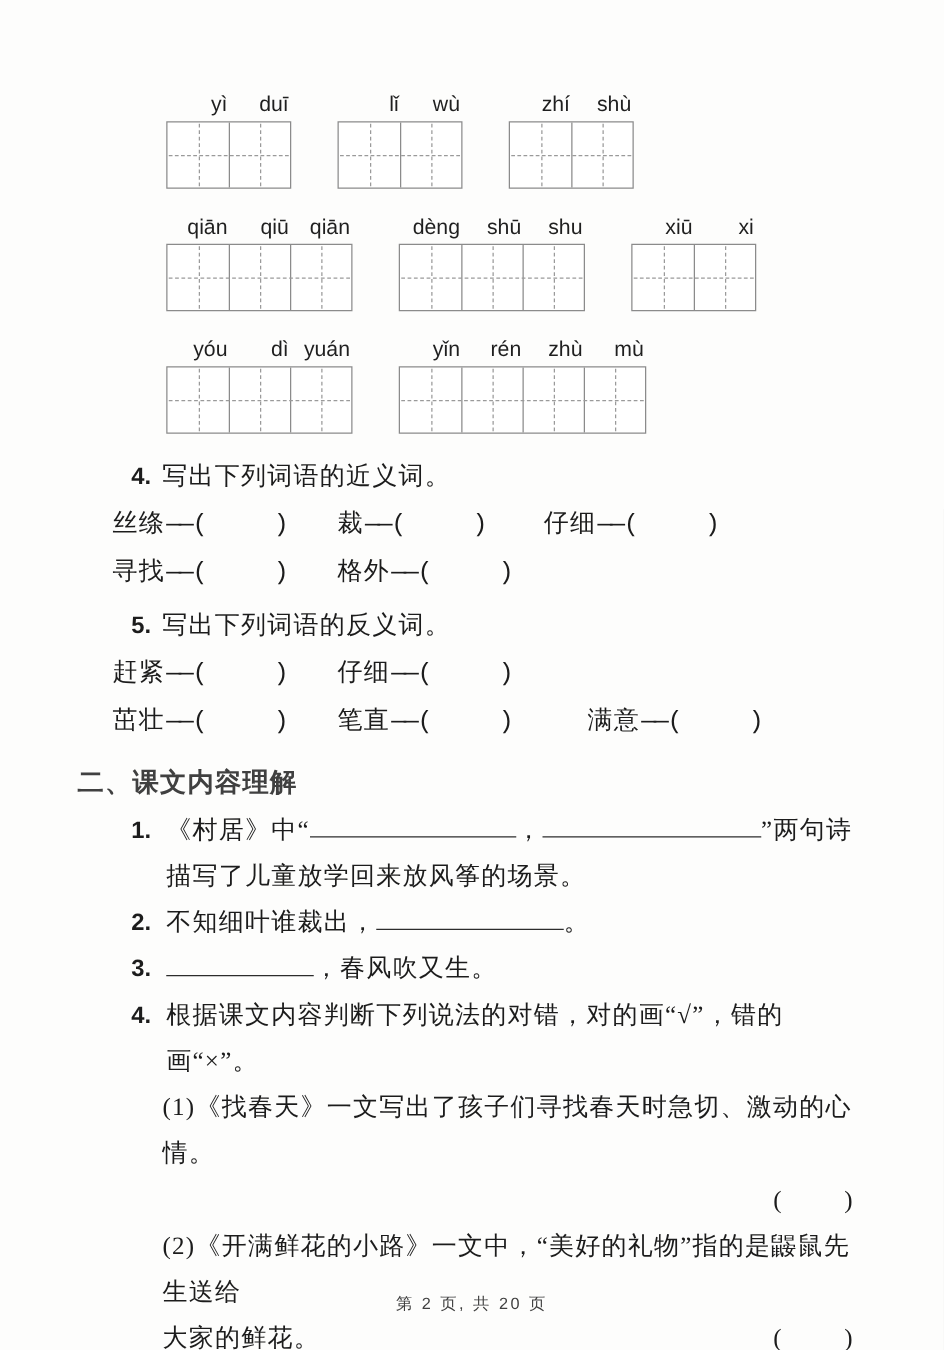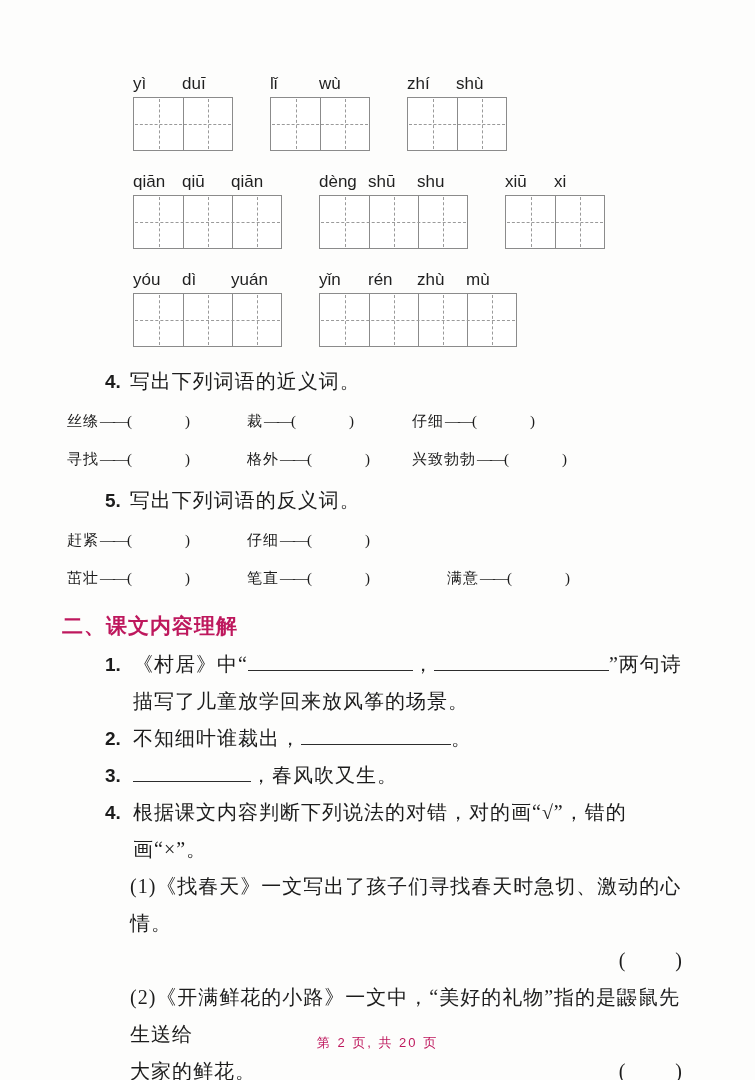--- a/index.html
+++ b/index.html
@@ -5,64 +5,64 @@
   * { box-sizing: border-box; margin: 0; padding: 0; }
   html, body { background: #f4f4f4; }
   body { width: 755px; height: 1080px; margin: 0 auto; font-family: "Liberation Serif", serif; color: #1c1c1c; }
   .page { width: 755px; height: 1080px; background: #fdfdfc; overflow: hidden; position: relative; }
 
   
   .pinyin-block { padding-top: 74px; }
   .prow-line { display: flex; gap: 37px; margin-left: 133px; margin-bottom: 21px; }
   .pgroup { display: inline-block; }
   .psyls { display: flex; }
-  .psyl { width: 49px; text-align: left; font-family: "Liberation Sans", sans-serif;
+  .psyl { width: 49px; text-align: right; font-family: "Liberation Sans", sans-serif;
           font-size: 17px; color: #1f1f1f; padding-bottom: 3px; }
   .cells { display: flex; border: 1px solid #8b8b8b; position: relative; background: #fff; }
   .cells::after { content: ""; position: absolute; left: 1px; right: 1px; top: 50%;
                   border-top: 1px dashed #9a9a9a; }
   .cell { width: 49px; height: 52px; position: relative; border-left: 1px solid #8b8b8b; }
   .cell:first-child { border-left: none; }
   .cell::before { content: ""; position: absolute; left: 50%; top: 1px; bottom: 1px;
                   border-left: 1px dashed #9a9a9a; }
 
   
   .qline { margin: 16px 0 0 105px; font-size: 20px; line-height: 26px; }
   .qnum { font-family: "Liberation Sans", sans-serif; font-weight: bold; font-size: 19px;
           margin-right: 9px; }
   .qprompt { letter-spacing: 1px; }
 
   
-  .wordrow { margin-left: 67px; margin-top: 14px; display: grid; font-size: 15px;
-             line-height: 24px; }
+  .wordrow { margin-left: 90px; margin-top: 14px; display: grid; font-size: 20px;
+             line-height: 24px; font-family: Liberation Mono, monospace; }
   .grid-syn { grid-template-columns: 180px 165px auto; }
   .grid-ant { grid-template-columns: 180px 200px auto; }
   .witem { white-space: nowrap; letter-spacing: 1px; }
   .wdash { letter-spacing: -2px; margin: 0 1px; }
   .wgap { display: inline-block; width: 52px; }
 
   
   .sec-title { font-family: "Liberation Sans", sans-serif; font-weight: bold; font-size: 21px;
-               color: #be185d; margin: 22px 0 6px 62px; letter-spacing: 1px; }
+               color: #404040; margin: 22px 0 6px 62px; letter-spacing: 1px; }
   .s2item { display: flex; margin: 0 73px 0 105px; font-size: 20px; line-height: 37px; }
   .qnum2 { font-family: "Liberation Sans", sans-serif; font-weight: bold; font-size: 19px;
            width: 28px; flex: none; line-height: 37px; }
   .qbody { flex: 1; letter-spacing: 1px; }
   .blank { display: inline-block; border-bottom: 1px solid #2c2c2c; height: 3px;
            vertical-align: baseline; }
   .bw165 { width: 165px; } .bw175 { width: 175px; } .bw150 { width: 150px; } .bw120 { width: 118px; }
   .subs { margin: 0 73px 0 130px; font-size: 20px; line-height: 37px; letter-spacing: 1px; }
   .flexline { display: flex; justify-content: space-between; }
   .ansline { text-align: right; }
   .ansgroup { white-space: nowrap; letter-spacing: 0; }
   .agap { display: inline-block; width: 50px; }
 
   
   .footer { position: absolute; left: 0; right: 0; bottom: 28px; text-align: center;
-            font-family: "Liberation Sans", sans-serif; font-size: 13px; color: #be185d;
+            font-family: "Liberation Sans", sans-serif; font-size: 13px; color: #404040;
             letter-spacing: 2px; }
 </style>
 </head>
 <body>
 
 <div class="page">
 
   <div class="pinyin-block">
 
     <div class="prow-line">
@@ -169,21 +169,20 @@
     <span class="qnum">4.</span><span class="qprompt">写出下列词语的近义词。</span>
   </div>
   <div class="wordrow grid-syn">
     <span class="witem"><span>丝绦</span><span class="wdash">——</span><span>(</span><span class="wgap"></span><span>)</span></span>
     <span class="witem"><span>裁</span><span class="wdash">——</span><span>(</span><span class="wgap"></span><span>)</span></span>
     <span class="witem"><span>仔细</span><span class="wdash">——</span><span>(</span><span class="wgap"></span><span>)</span></span>
   </div>
   <div class="wordrow grid-syn">
     <span class="witem"><span>寻找</span><span class="wdash">——</span><span>(</span><span class="wgap"></span><span>)</span></span>
     <span class="witem"><span>格外</span><span class="wdash">——</span><span>(</span><span class="wgap"></span><span>)</span></span>
-    <span class="witem"><span>兴致勃勃</span><span class="wdash">——</span><span>(</span><span class="wgap"></span><span>)</span></span>
   </div>
 
   <div class="qline">
     <span class="qnum">5.</span><span class="qprompt">写出下列词语的反义词。</span>
   </div>
   <div class="wordrow grid-ant">
     <span class="witem"><span>赶紧</span><span class="wdash">——</span><span>(</span><span class="wgap"></span><span>)</span></span>
     <span class="witem"><span>仔细</span><span class="wdash">——</span><span>(</span><span class="wgap"></span><span>)</span></span>
   </div>
   <div class="wordrow grid-ant">

